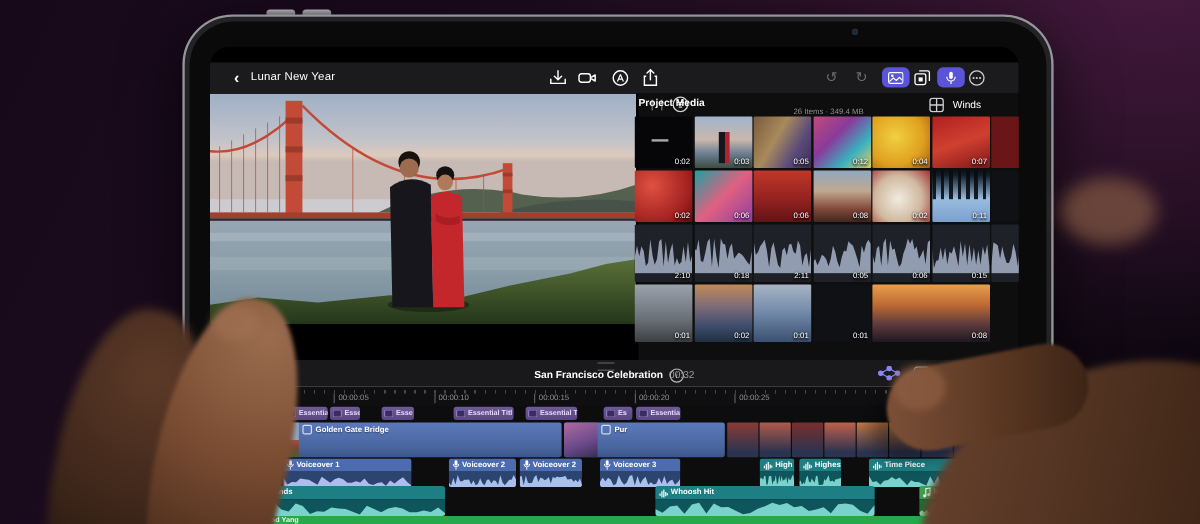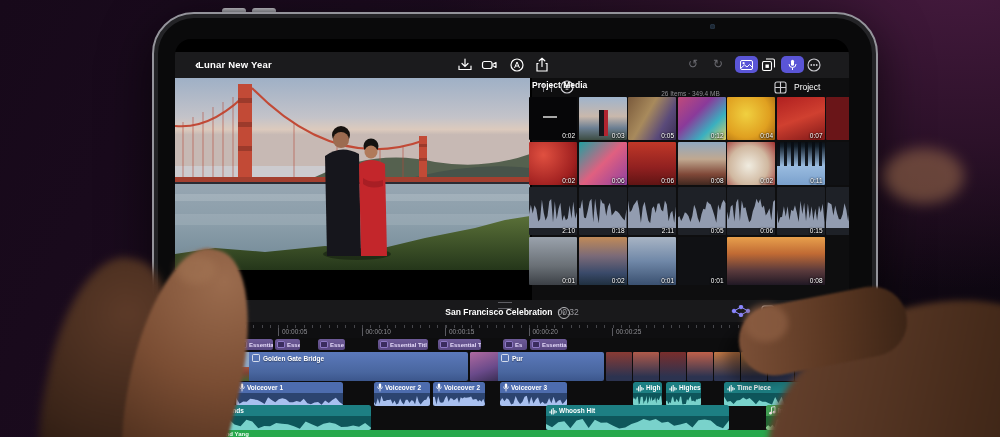--- a/index.html
+++ b/index.html
@@ -18,21 +18,21 @@
     overflow:hidden;border-radius:16px 16px 0 0;}
   #camdot{position:absolute;left:708px;top:22px;width:5px;height:5px;border-radius:50%;background:#1d2733;box-shadow:inset 0 0 1px #4a6a8a}
   
   .sbar{position:absolute;left:0;top:0;width:674px;height:13px;color:#fff;font-size:7.5px}
   .sbar .t{position:absolute;left:19px;top:3px;font-weight:bold}
   .sbar .d{position:absolute;left:56px;top:3px;color:#98989d;font-weight:bold}
   .sbar .pct{position:absolute;left:612px;top:3px;font-weight:bold}
   
   #toolbar{position:absolute;left:0;top:13px;width:674px;height:26px;background:#1b1b1d;border-bottom:1px solid #000}
   #backchv{position:absolute;left:20px;top:5px;width:10px;height:14px;color:#fff;font-size:13px;font-weight:bold}
-  #ptitle{position:absolute;left:23px;top:7px;color:#fff;font-size:9.5px;font-weight:bold;letter-spacing:.2px}
+  #ptitle{position:absolute;left:34px;top:7px;color:#fff;font-size:9.5px;font-weight:normal;letter-spacing:.2px}
   .tico{position:absolute;top:5px;width:16px;height:16px}
   .tico svg{display:block}
   .pillbtn{position:absolute;top:4px;width:23px;height:17px;border-radius:5px;background:#5a55d6;display:flex;align-items:center;justify-content:center}
   .ghost{position:absolute;top:5px;width:16px;height:16px;color:#6a6a70;font-size:12px;line-height:15px;text-align:center}
   
   #viewer{position:absolute;left:0;top:39px;width:355px;height:192px;background:#0a0c10;overflow:hidden}
   #vbar{position:absolute;left:0;top:231px;width:356px;height:30px;background:#19191b;border-top:1px solid #000}
   #tc{position:absolute;left:155px;top:7px;width:64px;height:15px;background:#0a0a0a;border-radius:3px;
       color:#82828a;font-size:8.5px;text-align:center;line-height:15px;letter-spacing:.3px}
   #tc b{color:#fff}
@@ -268,21 +268,21 @@
       <svg class="abs" style="left:28px;top:2px" width="14" height="14" viewBox="0 0 14 14">
         <circle cx="7" cy="7" r="6" stroke="#cfcfd4" stroke-width="1.1" fill="none"></circle>
           <path d="M4 5.4 h6 M4.8 7.3 h4.4 M5.6 9.2 h2.8" stroke="#cfcfd4" stroke-width="1" fill="none"></path>
         </svg>
       <div id="mtitle">Project Media</div>
       <div id="msub">26 Items  ·  349.4 MB</div>
       <svg class="abs" style="left:242px;top:3px" width="13" height="13" viewBox="0 0 13 13">
         <rect x="1" y="1" width="11" height="11" rx="2" stroke="#cfcfd4" stroke-width="1.1" fill="none"></rect>
           <path d="M6.5 1 v11 M1 6.5 h11" stroke="#cfcfd4" stroke-width="1.1"></path>
         </svg>
-      <div id="mselect">Project</div>
+      <div id="mselect">Winds</div>
     </div>
     <div id="mgridwrap">
         <div class="cell k-black" style="left: -3px; top: 19px; width: 48px; height: 43px;">
           <span class="dur">0:02</span>
         </div>
         <div class="cell k-couple" style="left: 46.5px; top: 19px; width: 48px; height: 43px;">
           <span class="dur">0:03</span>
         </div>
         <div class="cell k-mural" style="left: 96px; top: 19px; width: 48px; height: 43px;">
           <span class="dur">0:05</span>

